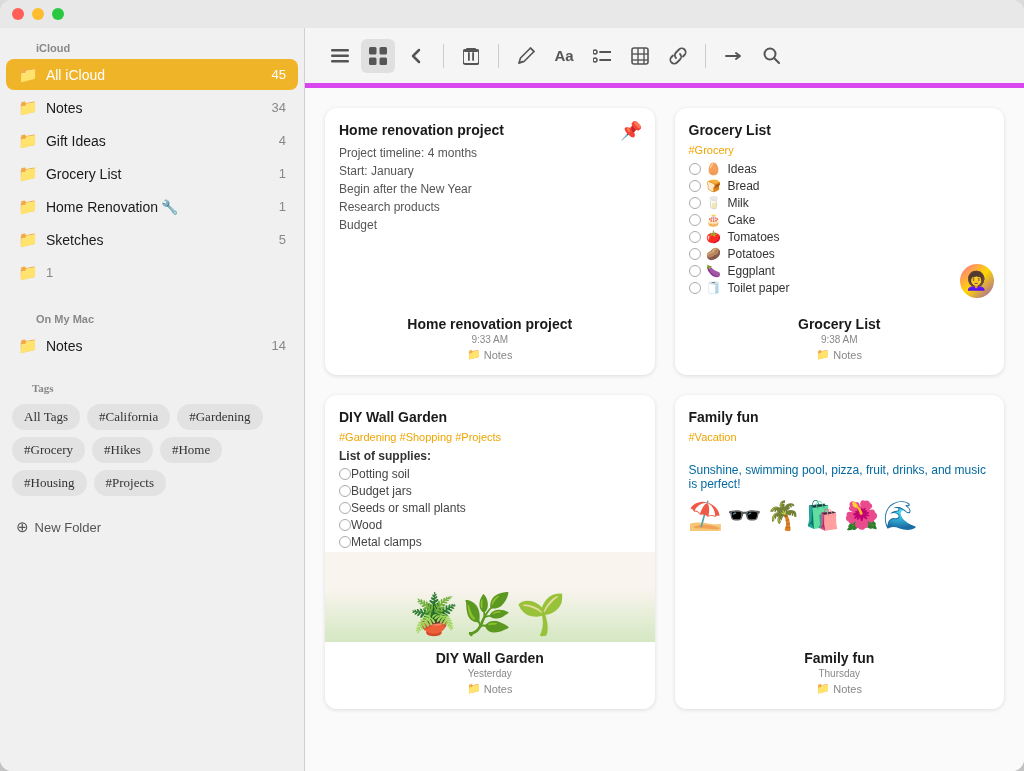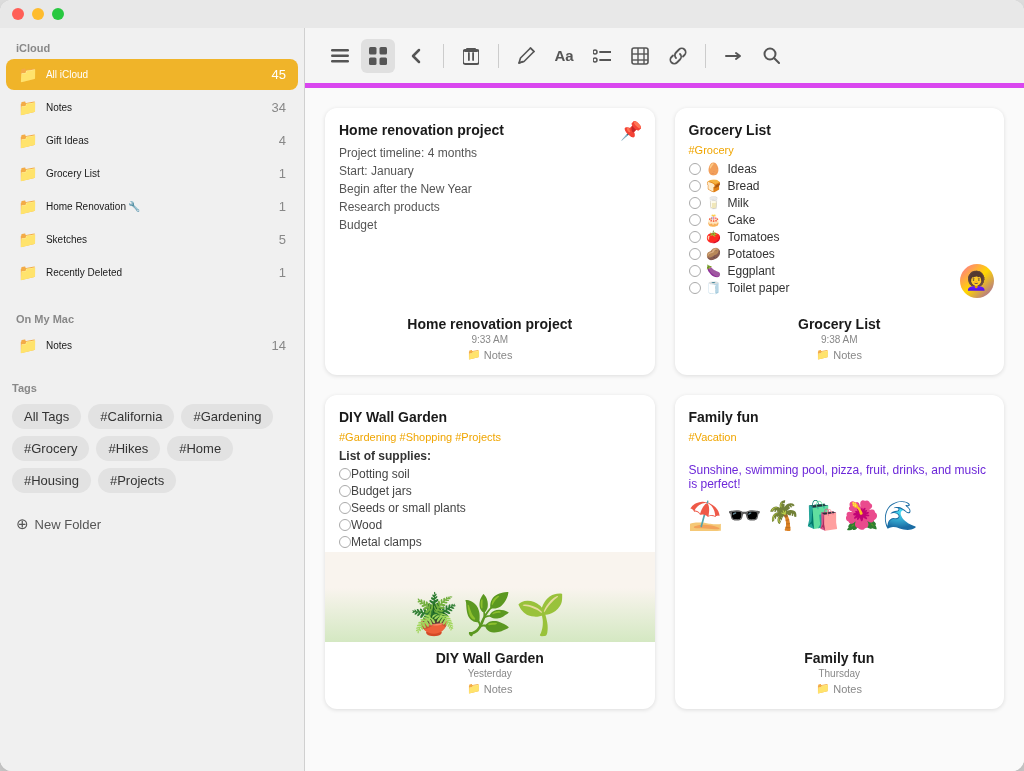--- a/index.html
+++ b/index.html
@@ -55,20 +55,21 @@
       flex-shrink: 0;
       padding-bottom: 12px;
     }
     .sidebar-section-label {
       font-size: 11px;
       font-weight: 600;
       color: #888;
       padding: 14px 16px 4px 16px;
       text-transform: none;
       letter-spacing: 0;
+      margin-left: 20px;
     }
     .sidebar-item {
       display: flex;
       align-items: center;
       padding: 6px 12px;
       border-radius: 8px;
       margin: 1px 6px;
       cursor: pointer;
       gap: 8px;
     }
@@ -78,29 +79,30 @@
     .sidebar-item.active .item-label,
     .sidebar-item.active .item-count {
       color: #fff;
     }
     .folder-icon {
       font-size: 16px;
       flex-shrink: 0;
     }
     .item-label {
       flex: 1;
-      font-size: 10px;
+      font-size: 14px;
       color: #1a1a1a;
     }
     .item-count {
       font-size: 13px;
       color: #888;
     }
     .tags-section {
       padding: 10px 12px 4px 12px;
+      font-family: Liberation Serif, serif;
     }
     .tags-grid {
       display: flex;
       flex-wrap: wrap;
       gap: 7px;
       padding: 6px 0;
     }
     .tag-pill {
       background: #e2e2e2;
       border-radius: 14px;
@@ -287,21 +289,21 @@
       font-size: 36px;
     }
     
     .vacation-tag {
       font-size: 11px;
       color: #f0a500;
       margin-bottom: 6px;
     }
     .family-text {
       font-size: 12px;
-      color: #6d28d9;
+      color: #0369a1;
       margin-bottom: 8px;
       margin-top: 20px;
     }
     .family-stickers {
       display: flex;
       flex-wrap: wrap;
       gap: 4px;
       font-size: 28px;
       margin-top: 4px;
     }
@@ -347,21 +349,20 @@
         <span class="item-label">Home Renovation 🔧</span>
         <span class="item-count">1</span>
       </div>
       <div class="sidebar-item">
         <span class="folder-icon">📁</span>
         <span class="item-label">Sketches</span>
         <span class="item-count">5</span>
       </div>
       <div class="sidebar-item">
         <span class="folder-icon">📁</span>
-        <span class="item-label">Recently Deleted</span>
         <span class="item-count">1</span>
       </div>
 
       <div class="sidebar-section-label" style="margin-top:10px;">On My Mac</div>
       <div class="sidebar-item">
         <span class="folder-icon">📁</span>
         <span class="item-label">Notes</span>
         <span class="item-count">14</span>
       </div>
 

